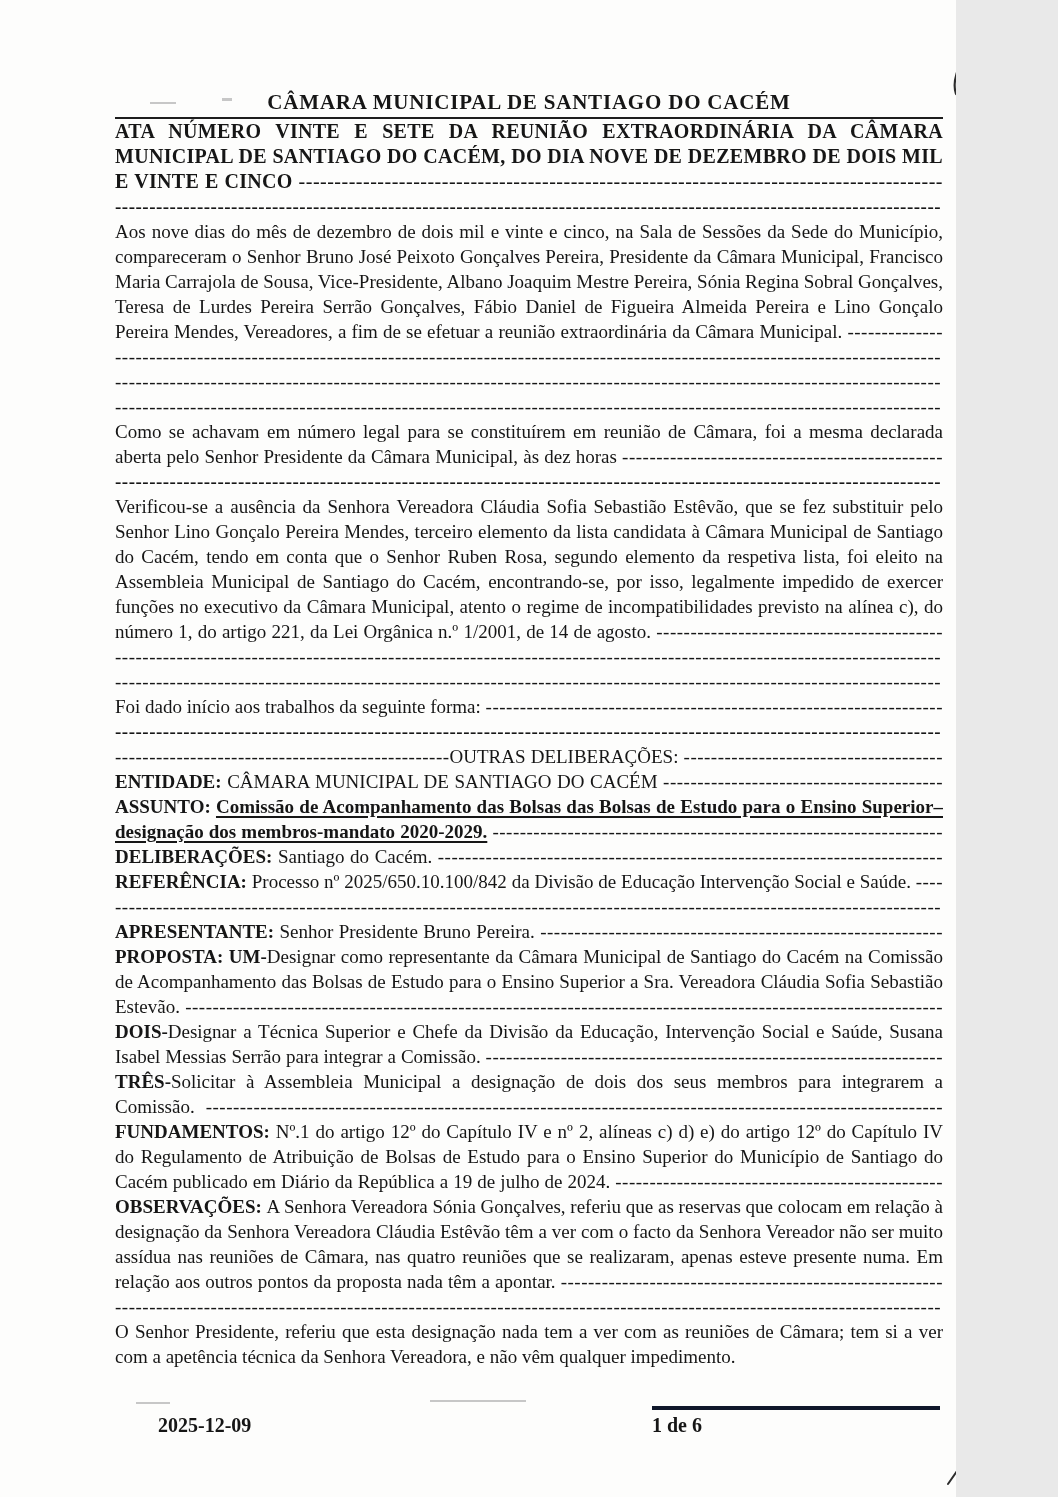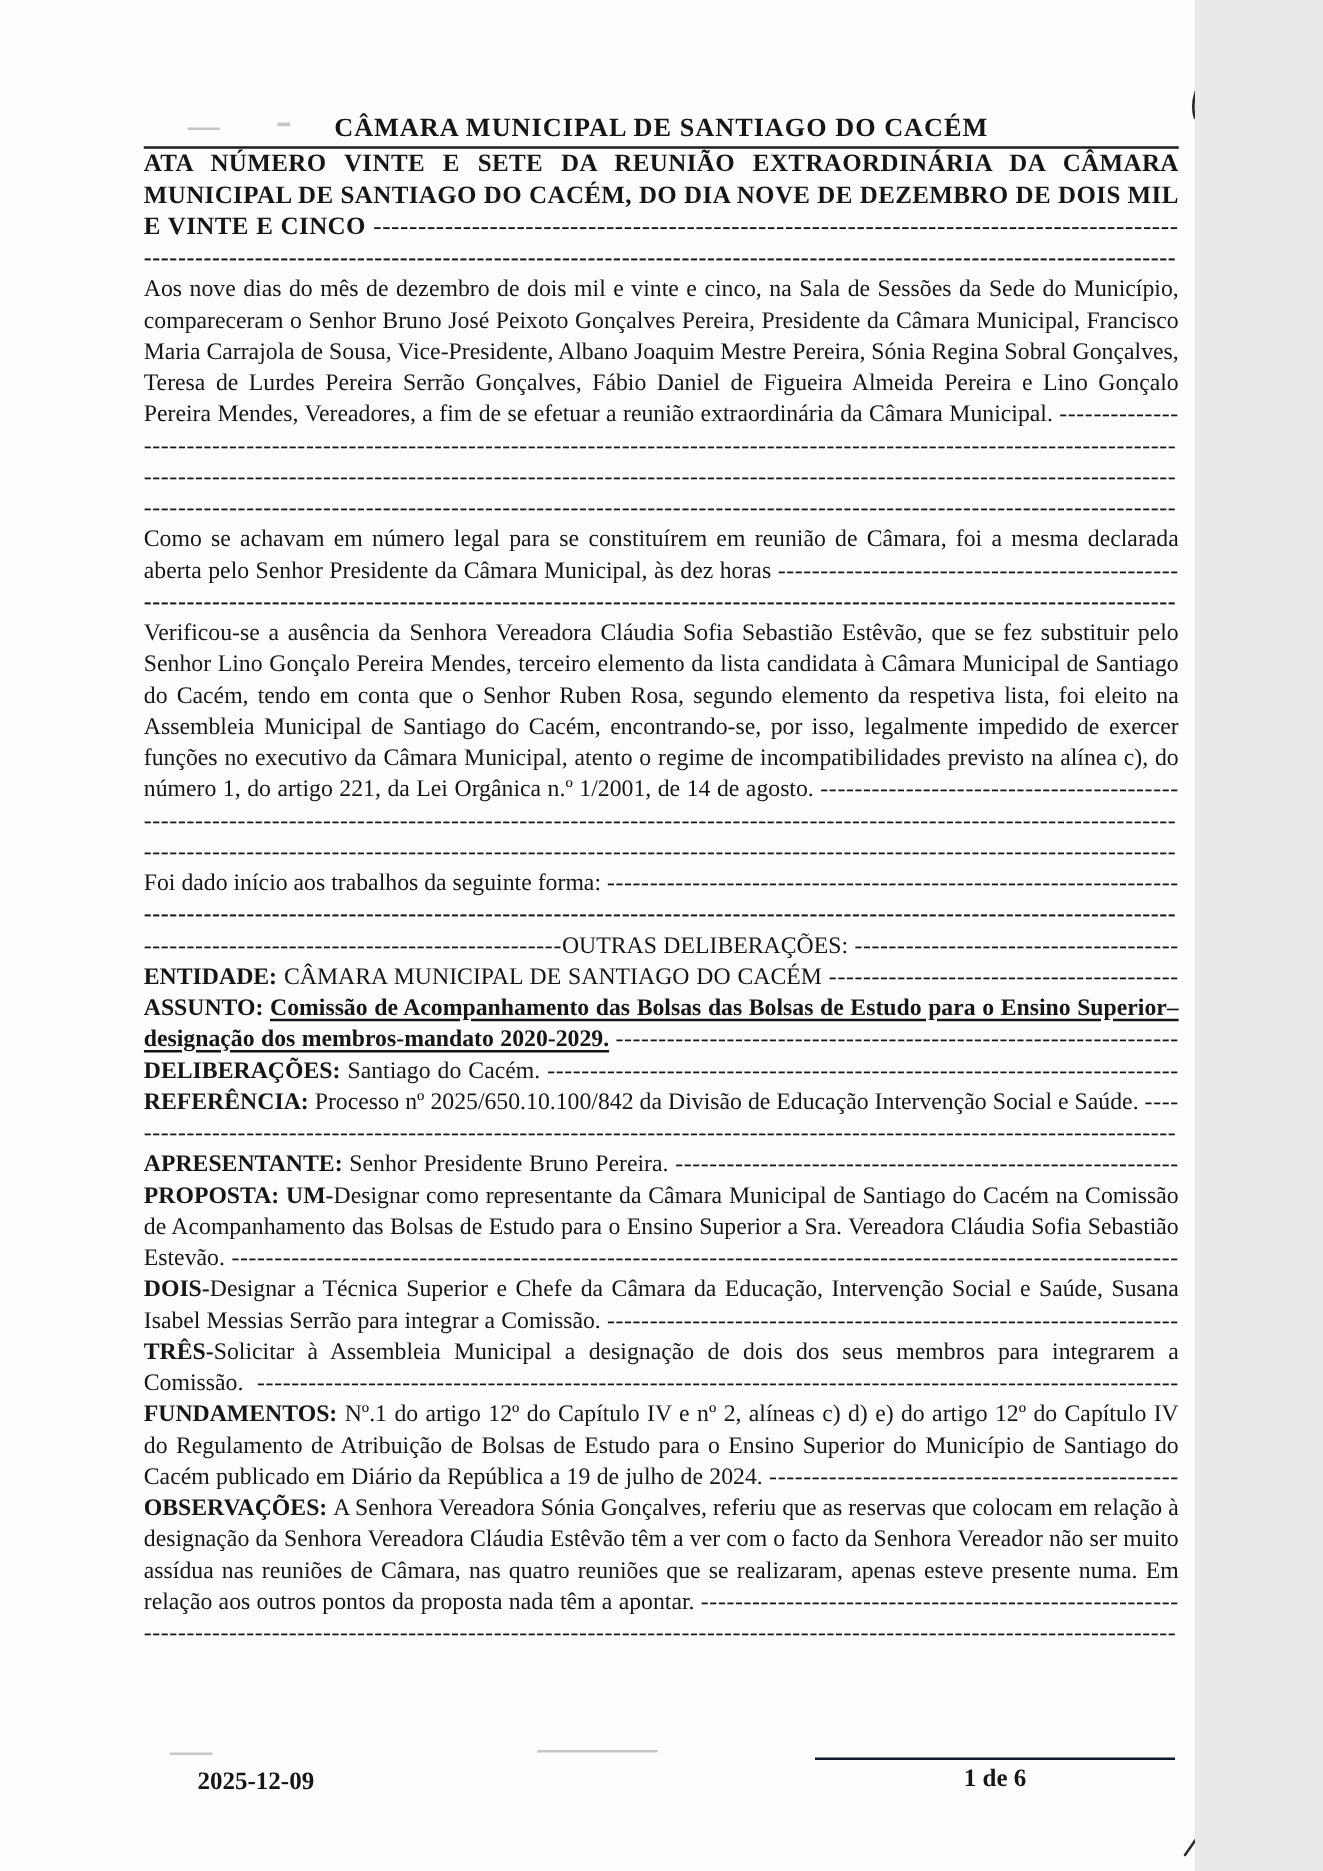--- a/index.html
+++ b/index.html
@@ -48,22 +48,22 @@
     text-decoration-thickness:2px;
     text-underline-offset:3px;
   }
   .section-row .lead{letter-spacing:.5px;}
   .footer-date{
     position:absolute;left:146px;top:1414px;
     font-weight:bold;font-size:20px;margin-left:12px;
   }
   .footer-page{
     position:absolute;left:652px;top:1406px;width:288px;
-    border-top:2px solid #0f172a;
-    text-align:center;
+    border-top:4px solid #0f172a;
+    text-align:left;
     font-weight:bold;font-size:20px;
     padding-top:4px;
   }
   .sig{position:absolute;}
   .artifact{position:absolute;background:#9a9a9a;opacity:.55;}
 </style>
 </head>
 <body>
 
 <div class="page">
@@ -150,38 +150,41 @@
       <span class="label">APRESENTANTE: </span><span>Senhor Presidente Bruno Pereira. </span>
       <span class="fill">------------------------------------------------------------------------------------------------------------------------------------------------------------------------------------------------------------------------------------------------------------------------------------------------------------------------------------------------------------------------------------------------------------------------------------------------------------------------------------------------------------------------------------------------------------------------------------------------------------------------------------------------------------------------------------------------------------------------------------</span>
     </div>
 
     <div class="para h75">
       <span class="label">PROPOSTA: UM-</span><span>Designar como representante da Câmara Municipal de Santiago do Cacém na Comissão de Acompanhamento das Bolsas de Estudo para o Ensino Superior a Sra. Vereadora Cláudia Sofia Sebastião Estevão. </span>
       <span class="fill">------------------------------------------------------------------------------------------------------------------------------------------------------------------------------------------------------------------------------------------------------------------------------------------------------------------------------------------------------------------------------------------------------------------------------------------------------------------------------------------------------------------------------------------------------------------------------------------------------------------------------------------------------------------------------------------------------------------------------------</span>
     </div>
 
     <div class="para h50">
-      <span class="label">DOIS-</span><span>Designar a Técnica Superior e Chefe da Câmara da Educação, Intervenção Social e Saúde, Susana Isabel Messias Serrão para integrar a Comissão. </span>
+      <span class="label">DOIS-</span><span>Designar a Técnica Superior e Chefe da Divisão da Educação, Intervenção Social e Saúde, Susana Isabel Messias Serrão para integrar a Comissão. </span>
       <span class="fill">------------------------------------------------------------------------------------------------------------------------------------------------------------------------------------------------------------------------------------------------------------------------------------------------------------------------------------------------------------------------------------------------------------------------------------------------------------------------------------------------------------------------------------------------------------------------------------------------------------------------------------------------------------------------------------------------------------------------------------</span>
     </div>
 
     <div class="para h50">
       <span class="label">TRÊS-</span><span>Solicitar à Assembleia Municipal a designação de dois dos seus membros para integrarem a Comissão. </span>
       <span class="fill">------------------------------------------------------------------------------------------------------------------------------------------------------------------------------------------------------------------------------------------------------------------------------------------------------------------------------------------------------------------------------------------------------------------------------------------------------------------------------------------------------------------------------------------------------------------------------------------------------------------------------------------------------------------------------------------------------------------------------------</span>
     </div>
 
     <div class="para h75">
       <span class="label">FUNDAMENTOS: </span><span>Nº.1 do artigo 12º do Capítulo IV e nº 2, alíneas c) d) e) do artigo 12º do Capítulo IV do Regulamento de Atribuição de Bolsas de Estudo para o Ensino Superior do Município de Santiago do Cacém publicado em Diário da República a 19 de julho de 2024. </span>
       <span class="fill">------------------------------------------------------------------------------------------------------------------------------------------------------------------------------------------------------------------------------------------------------------------------------------------------------------------------------------------------------------------------------------------------------------------------------------------------------------------------------------------------------------------------------------------------------------------------------------------------------------------------------------------------------------------------------------------------------------------------------------</span>
     </div>
 
     <div class="para h125">
       <span class="label">OBSERVAÇÕES: </span><span>A Senhora Vereadora Sónia Gonçalves, referiu que as reservas que colocam em relação à designação da Senhora Vereadora Cláudia Estêvão têm a ver com o facto da Senhora Vereador não ser muito assídua nas reuniões de Câmara, nas quatro reuniões que se realizaram, apenas esteve presente numa. Em relação aos outros pontos da proposta nada têm a apontar. </span>
       <span class="fill">------------------------------------------------------------------------------------------------------------------------------------------------------------------------------------------------------------------------------------------------------------------------------------------------------------------------------------------------------------------------------------------------------------------------------------------------------------------------------------------------------------------------------------------------------------------------------------------------------------------------------------------------------------------------------------------------------------------------------------</span>
     </div>
 
+    <div class="para h50">
+      <span>O Senhor Presidente, referiu que esta designação nada tem a ver com as reuniões de Câmara; tem si a ver com a apetência técnica da Senhora Vereadora, e não vêm qualquer impedimento.</span>
+    </div>
 
   </div>
 
   <div class="footer-date">2025-12-09</div>
   <div class="footer-page">1 de 6</div>
 
 </div>
 
 </body></html>

